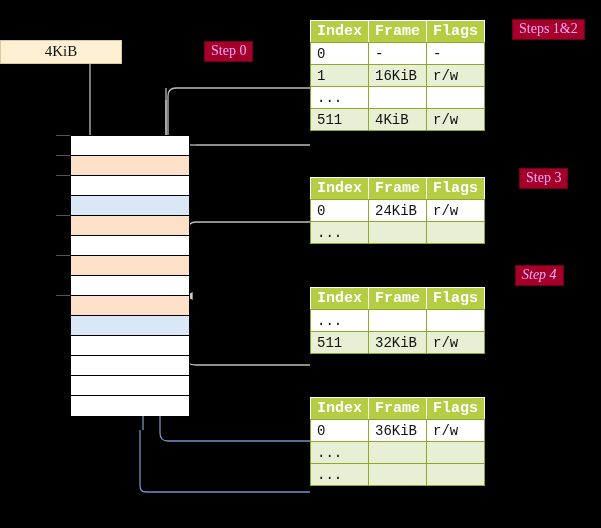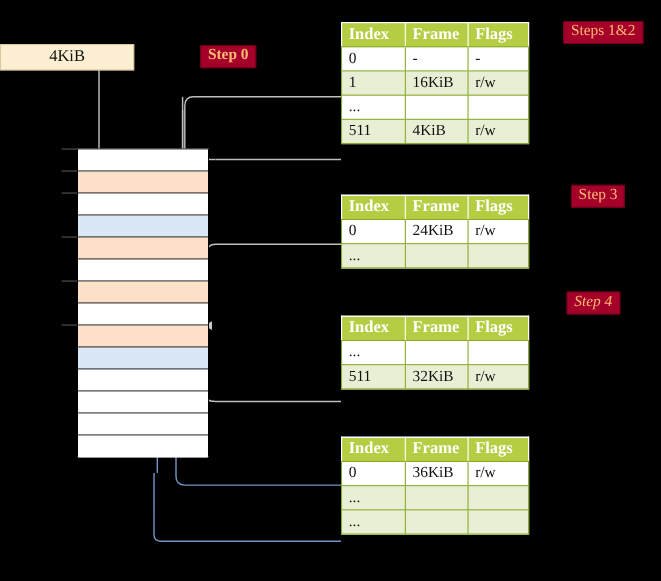--- a/index.html
+++ b/index.html
@@ -1,33 +1,33 @@
 <!DOCTYPE html>
 <html><head>
 <meta charset="utf-8">
 <style>
   html,body{margin:0;padding:0;background:#000;}
   #stage{position:relative;width:601px;height:528px;background:#000;
          font-family:"Liberation Serif","DejaVu Serif",serif;overflow:hidden;}
 
   
-  .pill{position:absolute;background:#a5002a;color:#fdba74;
+  .pill{position:absolute;background:#a5002a;color:#f0abfc;
         font-family:"Liberation Serif","DejaVu Serif",serif;
         font-size:14px;line-height:18px;padding:1px 7px 2px 7px;
         white-space:nowrap;border-radius:1px;
         box-shadow:0 0 0 1px #6d001c inset;}
 
   
   .srcbox{position:absolute;background:#fdf0d2;border:1px solid #d9c9a0;
           color:#111;font-size:15px;text-align:center;line-height:21px;}
 
   
   .ptable{position:absolute;border-collapse:collapse;
           background:#fff;table-layout:fixed;
-          border:1px solid #8aab2a;}
+          border:1px solid #8aab2a;font-family:Liberation Mono, monospace;}
   .ptable th{background:#b4cd43;color:#fff;font-weight:bold;font-size:15px;
              text-align:left;padding:2px 6px;border:1px solid #ffffff;
              border-bottom:1px solid #8aab2a;}
   .ptable td{font-size:14px;color:#111;padding:2px 6px;height:17px;
              border:1px solid #8aab2a;background:#fff;vertical-align:middle;}
   .ptable tr.alt td{background:#e9efd4;}
   .ptable td.hl{background:#fbf8a8;}
   .ptable col.c1{width:58px;}
   .ptable col.c2{width:57px;}
   .ptable col.c3{width:55px;}
@@ -84,21 +84,21 @@
     <path d="M 160,340 L 160,330" fill="none" stroke="#6f94c4" stroke-width="1.3" marker-end="url(#ablue)"></path>
 
     <path d="M 310,492 L 146,492 Q 140,492 140,486 L 140,430" fill="none" stroke="#6f94c4" stroke-width="1.3"></path>
     <path d="M 143,430 L 143,218" fill="none" stroke="#6f94c4" stroke-width="1.3" marker-end="url(#ablue)"></path>
   </svg>
 
   <div class="srcbox" style="left:0px;top:40px;width:120px;height:22px;">
     <span>4KiB</span>
   </div>
 
-  <div class="pill" style="left:182px;top:41px;font-weight:bold;">
+  <div class="pill" style="left:204px;top:41px;">
     <span>Step 0</span>
   </div>
   <div class="pill" style="left:512px;top:19px;">
     <span>Steps 1&amp;2</span>
   </div>
   <div class="pill" style="left:519px;top:158px;margin-top:10px;">
     <span>Step 3</span>
   </div>
   <div class="pill" style="left:515px;top:265px;font-style:italic;">
     <span>Step 4</span>

